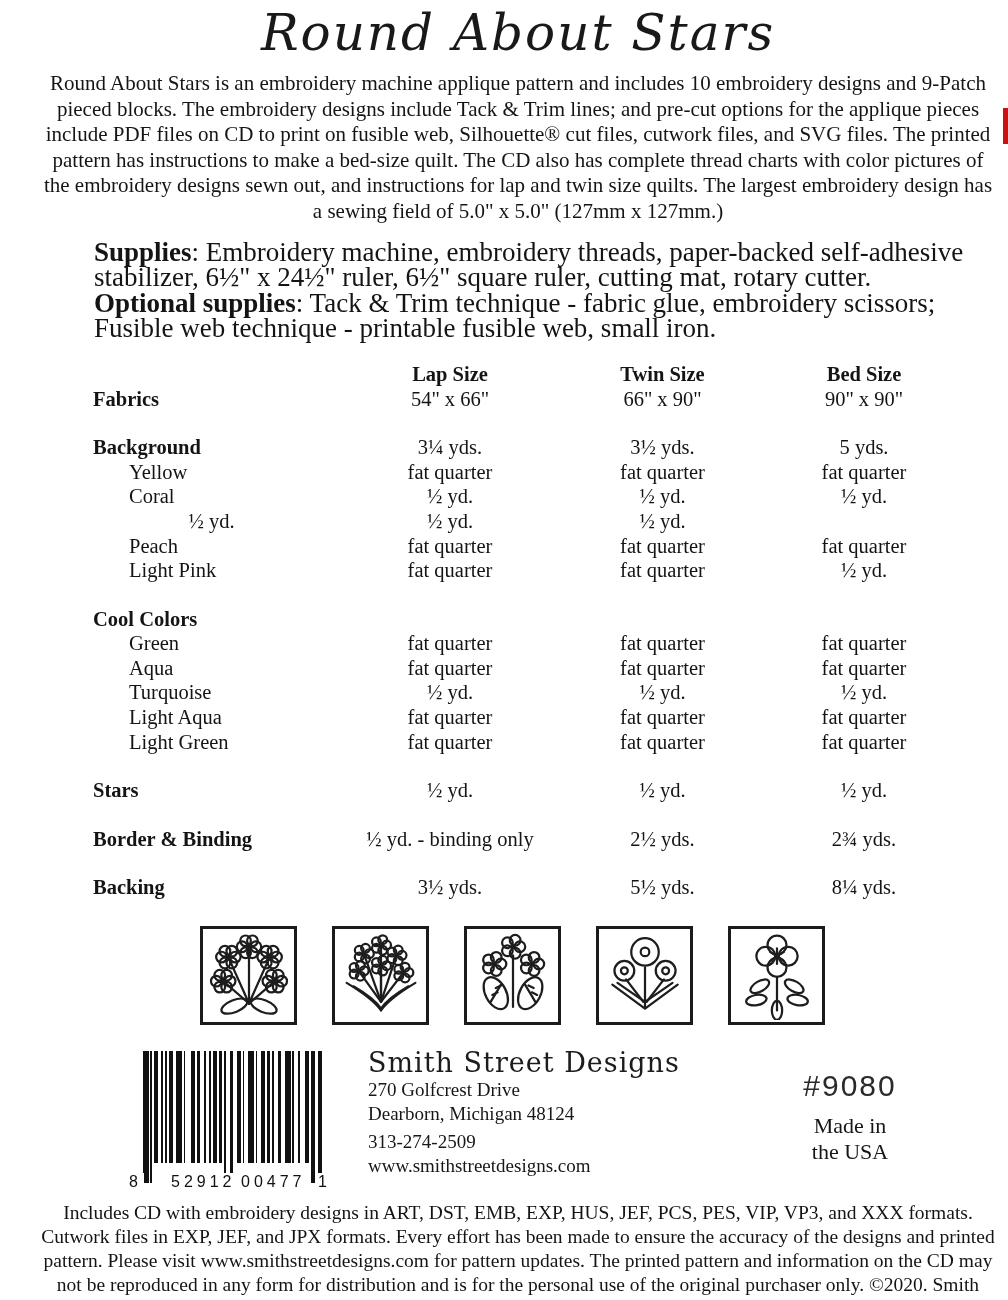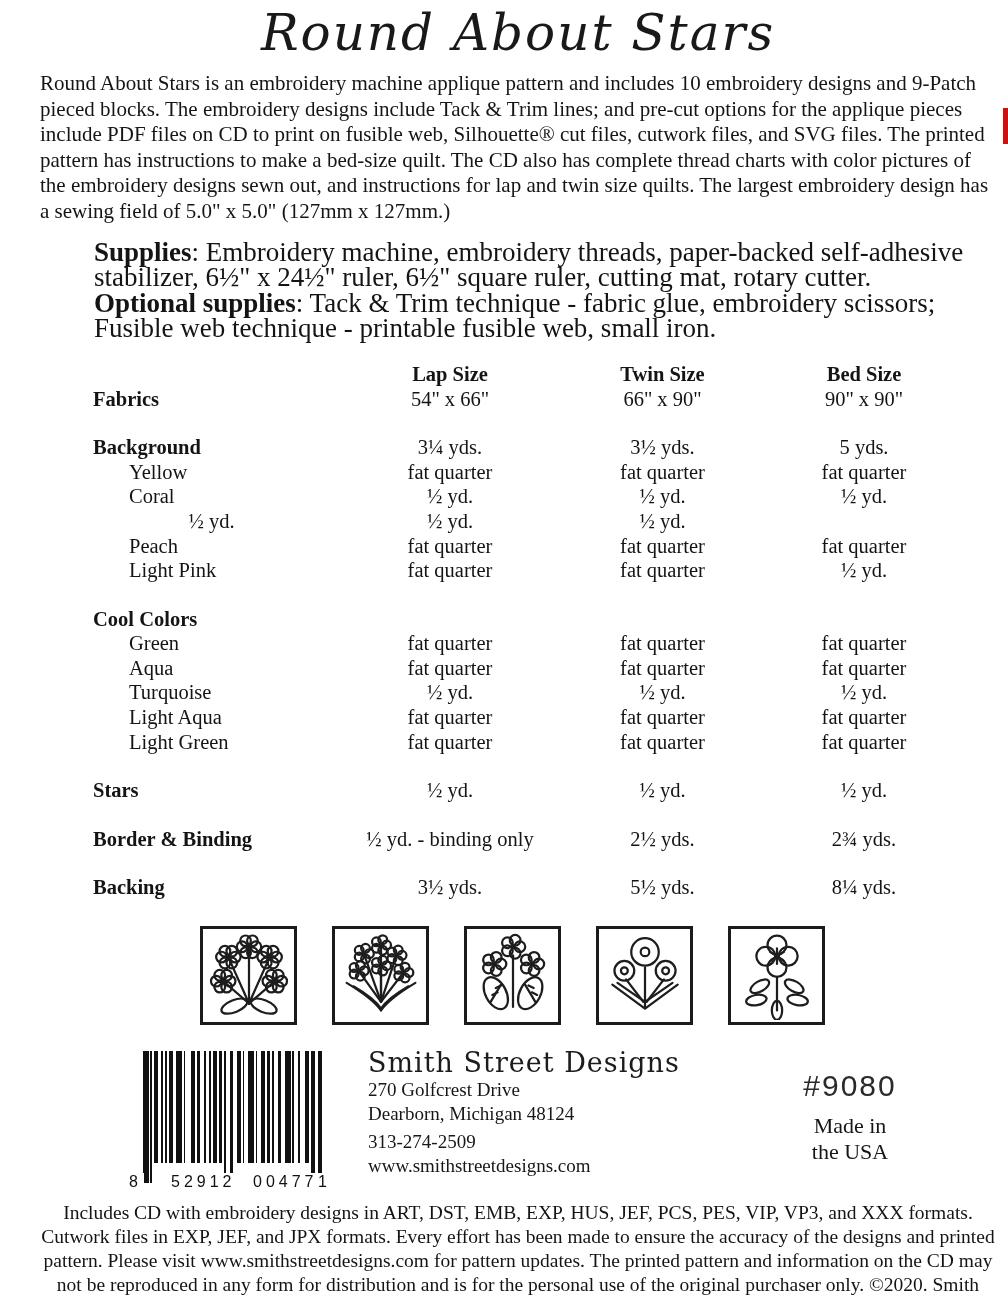--- a/index.html
+++ b/index.html
@@ -9,21 +9,21 @@
     background:#ffffff; color:#141414; overflow:hidden;
     font-family:"Liberation Serif", serif;
     padding-left:28px;
   }
   .title {
     margin-top:4px; text-align:center;
     font-family:"DejaVu Serif", serif; font-style:italic;
     font-size:50px; letter-spacing:2px; color:#191919;
   }
   .intro {
-    width:956px; margin:9px auto 0; text-align:left;
+    width:956px; margin:9px auto 0; text-align:center;
     font-size:21px; line-height:25.6px; color:#151515;
   }
   .supplies {
     width:880px; margin:15px 0 0 66px;
     font-size:27px; line-height:25.6px;
   }
   .b { font-weight:bold; }
   
   .table { margin:20px 0 0 65px; width:880px; font-size:20.5px; }
   .trow { display:grid; grid-template-columns:237px 240px 185px 218px; line-height:24.6px; }
@@ -367,21 +367,21 @@
           <div class="bar" style="width: 3.7px; height: 112px; margin-right: 3.7px;"></div>
           <div class="bar" style="width: 5.55px; height: 112px; margin-right: 1.85px;"></div>
           <div class="bar" style="width: 1.85px; height: 112px; margin-right: 3.7px;"></div>
           <div class="bar" style="width: 1.85px; height: 112px; margin-right: 5.55px;"></div>
           <div class="bar" style="width: 3.7px; height: 112px; margin-right: 1.85px;"></div>
           <div class="bar" style="width: 3.7px; height: 132px; margin-right: 3.7px;"></div>
           <div class="bar" style="width: 3.7px; height: 132px; margin-right: 0px;"></div>
         </div>
       <span class="bc-digit" style="left:-16px">8</span>
       <span class="bc-digit" style="left:26px">52912</span>
-      <span class="bc-digit" style="left:108px">00477</span>
+      <span class="bc-digit" style="left:96px">00477</span>
       <span class="bc-digit" style="right:-14px">1</span>
     </div>
     <div class="publisher">
       <div class="pub-name">Smith Street Designs</div>
       <div class="pub-line">270 Golfcrest Drive</div>
       <div class="pub-line">Dearborn, Michigan 48124</div>
       <div class="pub-line pub-phone">313-274-2509</div>
       <div class="pub-line">www.smithstreetdesigns.com</div>
     </div>
     <div class="product">

